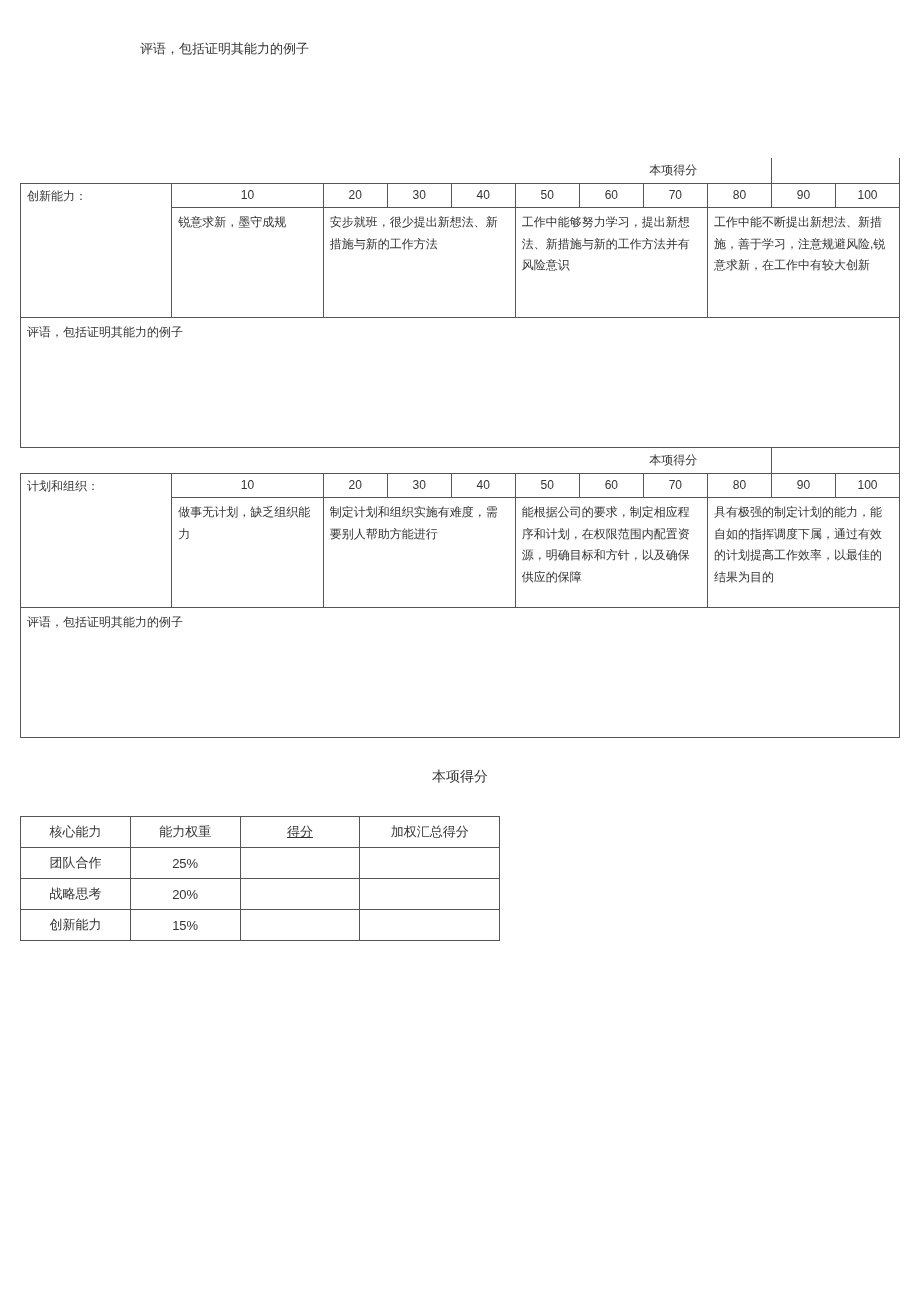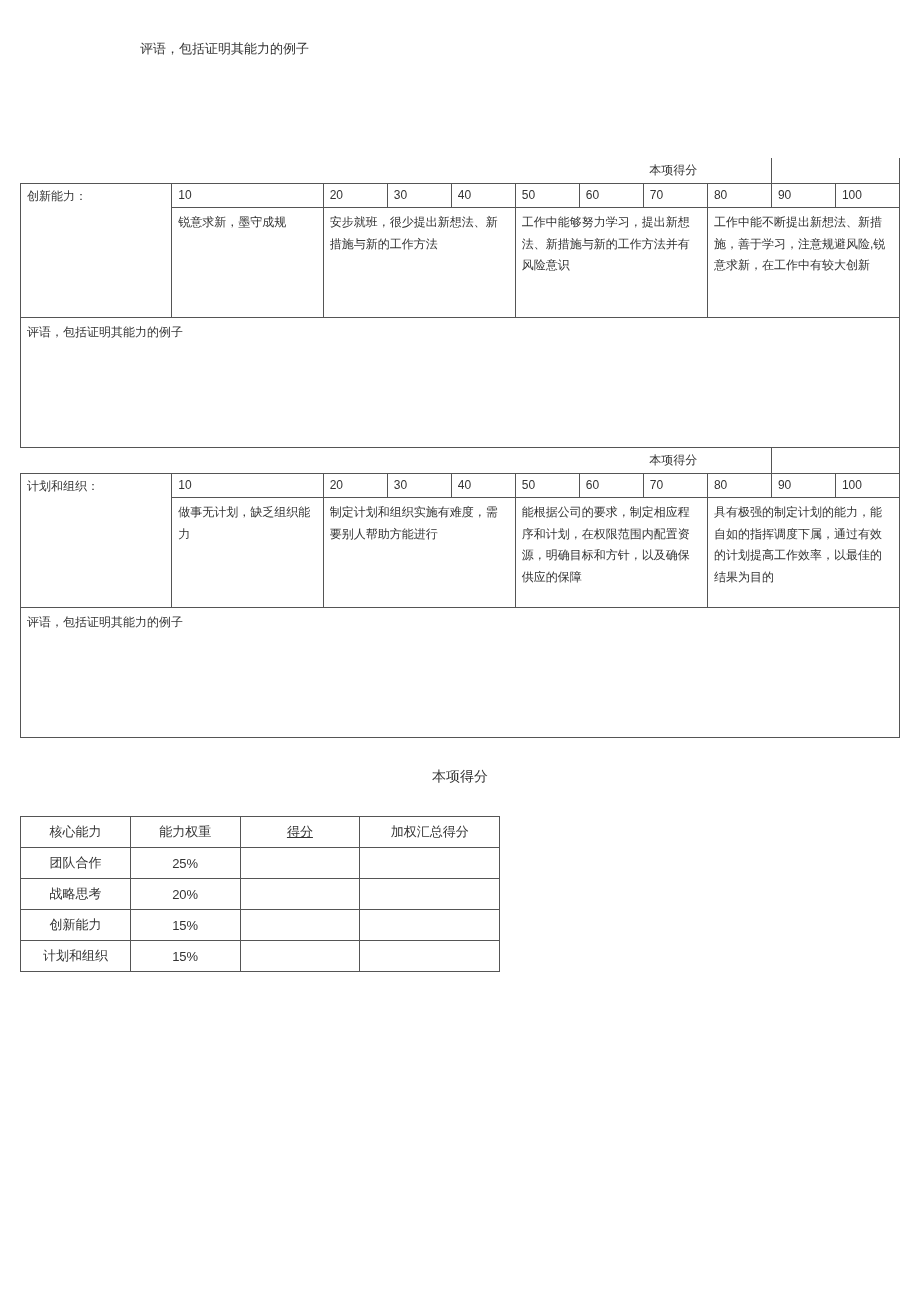--- a/index.html
+++ b/index.html
@@ -31,21 +31,21 @@
       font-size: 12px;
     }
     .score-label-row td {
       border-top: none;
       border-left: none;
     }
     .score-label-row td.no-right {
       border-right: none;
     }
     .score-cell {
-      text-align: left;
+      text-align: center;
       height: 24px;
     }
     .label-cell {
       font-weight: normal;
     }
     .desc-cell {
       line-height: 1.8;
       height: 110px;
     }
     .comment-row td {
@@ -171,20 +171,14 @@
     <td>20%</td>
     <td></td>
     <td></td>
   </tr>
   <tr>
     <td>创新能力</td>
     <td>15%</td>
     <td></td>
     <td></td>
   </tr>
-  <tr>
-    <td>计划和组织</td>
-    <td>15%</td>
-    <td></td>
-    <td></td>
-  </tr>
 </tbody>
   </table>
 
 </body></html>

